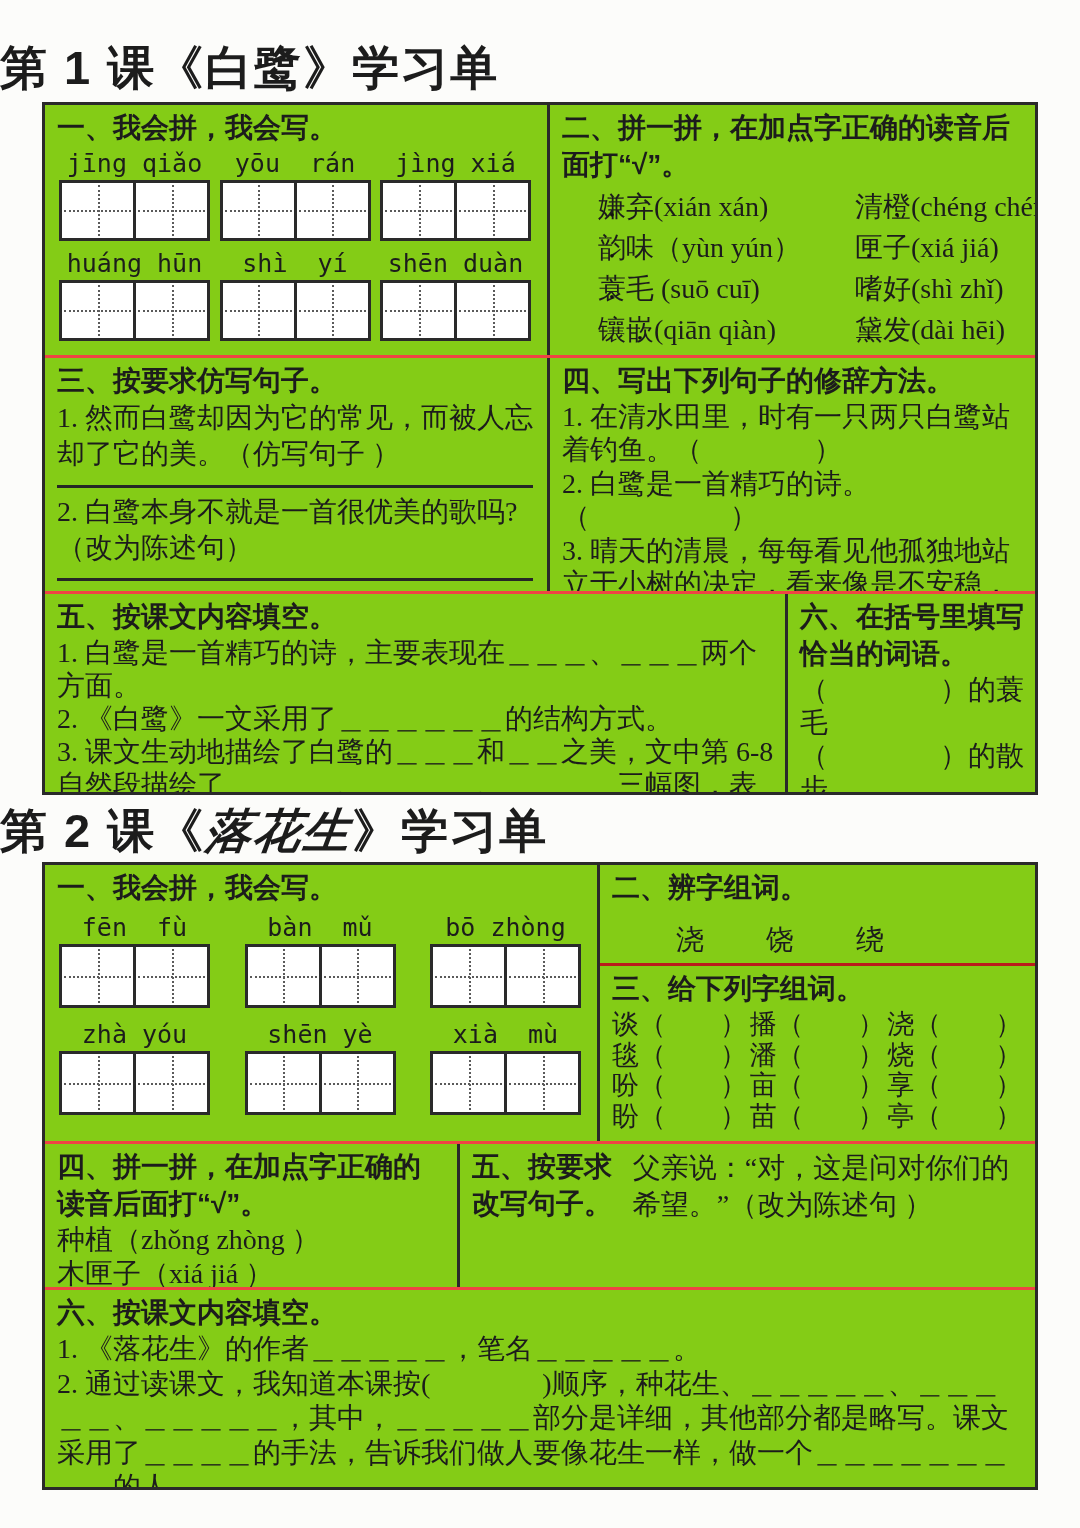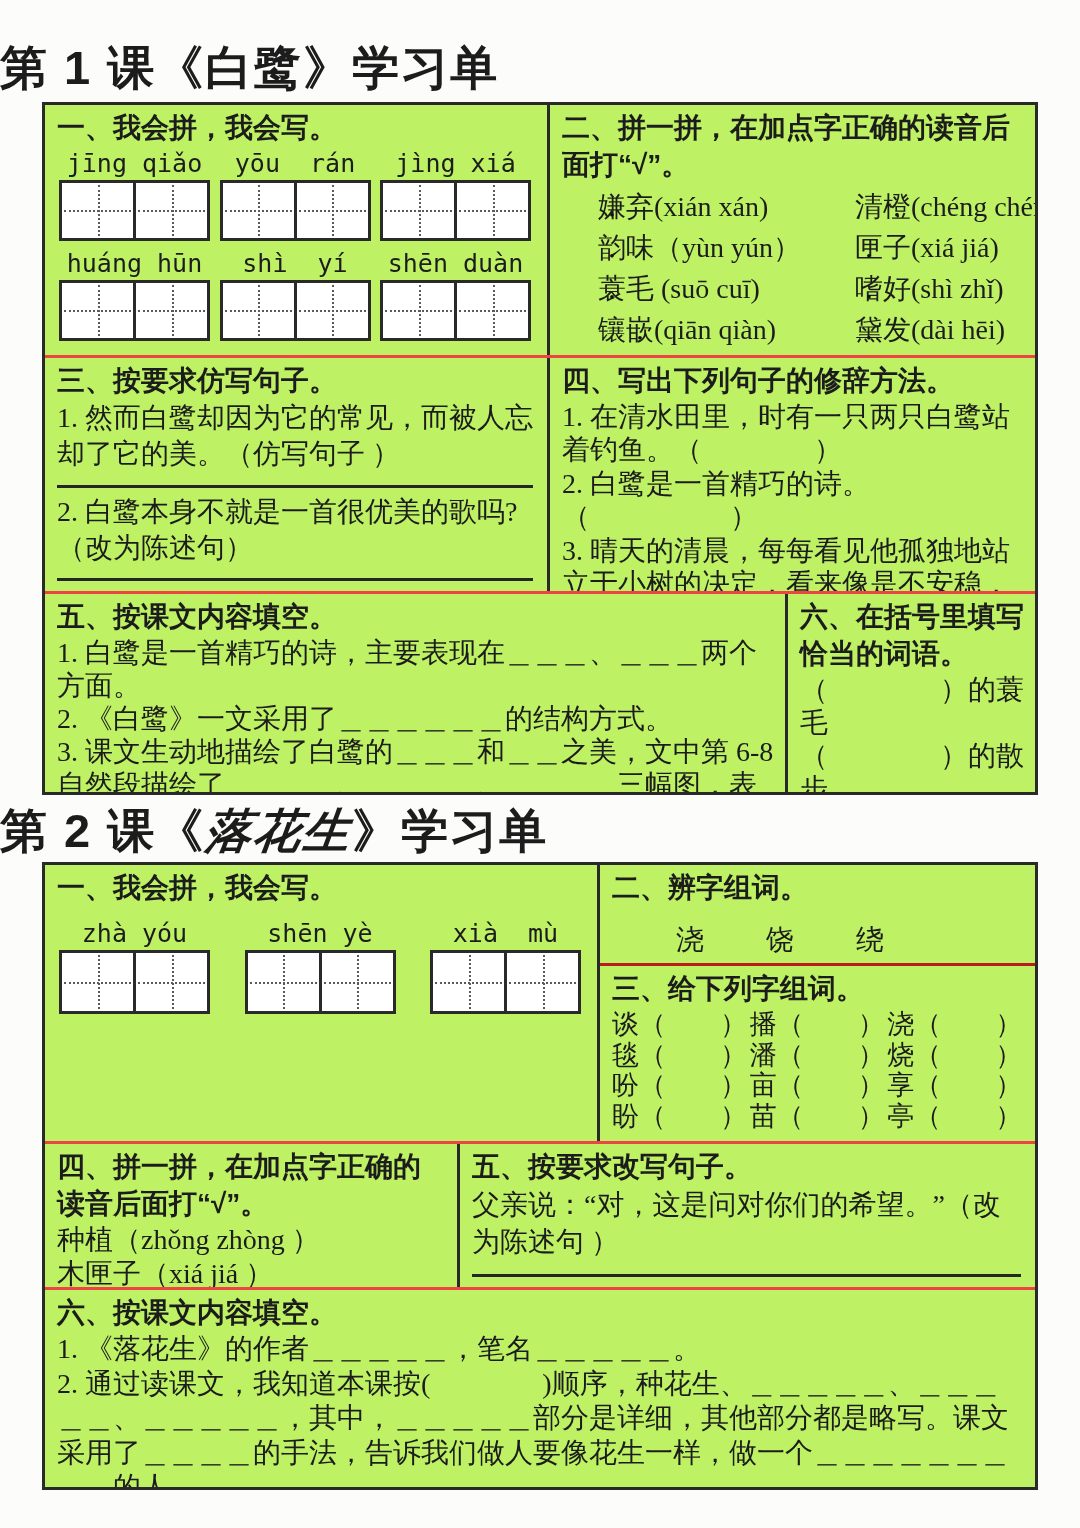--- a/index.html
+++ b/index.html
@@ -9,21 +9,21 @@
     font-family:"Liberation Serif","DejaVu Serif",serif;
   }
   .sheet-title{
     text-align:left;font-size:47px;font-weight:bold;
     font-family:"Liberation Sans","DejaVu Sans",sans-serif;
     letter-spacing:2px;line-height:1.1;
   }
   .title1{padding-top:42px;}
   .title2{padding-top:10px;}
   .em-italic{font-style:italic;display:inline-block;transform:skewX(-7deg);}
-  .tbl{width:996px;margin-left:42px;border:3px solid #2a2a2a;box-sizing:border-box;background:#bef264;}
+  .tbl{width:996px;margin-left:42px;border:3px solid #2a2a2a;box-sizing:border-box;background:#84cc16;}
   .tbl1{margin-top:8px;}
   .tbl2{margin-top:6px;}
   .row{display:flex;box-sizing:border-box;}
   .row + .row{border-top:3px solid #ef4444;}
   .cell{box-sizing:border-box;padding:5px 10px 2px 12px;overflow:hidden;}
   .cell + .cell{border-left:3px solid #2a2a2a;}
   .h{font-family:"Liberation Sans","DejaVu Sans",sans-serif;font-weight:700;font-size:28px;line-height:1.32;}
   .t{font-size:28px;}
   
   .rowA1{height:250px;} .rowB1{height:236px;} .rowC1{height:201px;}
@@ -59,21 +59,21 @@
   .colsplit{display:flex;flex-direction:column;padding:0;}
   .subcell{box-sizing:border-box;padding:5px 10px 2px 12px;overflow:hidden;}
   .subcell + .subcell{border-top:3px solid #b91c1c;}
   .sub2{height:98px;}
   .sub3{flex:1;}
   .charsrow{font-size:28px;line-height:40px;padding-left:64px;letter-spacing:2px;margin-top:13px;}
   .fillrow{font-size:28px;line-height:38px;white-space:nowrap;}
   .zgrid{display:grid;grid-template-columns:1fr 1fr 1fr;padding-top:1px;}
   .zgrid div{font-size:27px;line-height:30.5px;white-space:nowrap;}
   .s4b .t{line-height:34px;}
-  .s5b{display:flex;flex-direction:column;}
+  .s5b{display:flex;}
   .s5b .t{line-height:37px;}
   .s6b .t{line-height:34.5px;}
 </style>
 </head>
 <body>
 
 <div class="page">
 
   <div class="sheet-title title1">
     <span>第 1 课《</span><span>白鹭</span><span>》学习单</span>
@@ -189,20 +189,43 @@
   <div class="sheet-title title2">
     <span>第 2 课《</span><span class="em-italic">落花生</span><span>》学习单</span>
   </div>
 
   <div class="tbl tbl2">
 
     <div class="row rowA2">
 
       <div class="cell wL2">
         <div class="h">一、我会拼，我会写。</div>
+        <div class="tzg-area" style="margin-top:4px;">
+          <div class="tzg-group">
+            <div class="pinyin">fēn  fù</div>
+            <div class="tzg-pair">
+                <div class="tzg tzg2"></div>
+                <div class="tzg tzg2"></div>
+              </div>
+          </div>
+          <div class="tzg-group">
+            <div class="pinyin">bàn  mǔ</div>
+            <div class="tzg-pair">
+                <div class="tzg tzg2"></div>
+                <div class="tzg tzg2"></div>
+              </div>
+          </div>
+          <div class="tzg-group">
+            <div class="pinyin">bō zhòng</div>
+            <div class="tzg-pair">
+                <div class="tzg tzg2"></div>
+                <div class="tzg tzg2"></div>
+              </div>
+          </div>
+        </div>
         <div class="tzg-area" style="margin-top:10px;">
           <div class="tzg-group">
             <div class="pinyin">zhà yóu</div>
             <div class="tzg-pair">
                 <div class="tzg tzg2"></div>
                 <div class="tzg tzg2"></div>
               </div>
           </div>
           <div class="tzg-group">
             <div class="pinyin">shēn yè</div>

